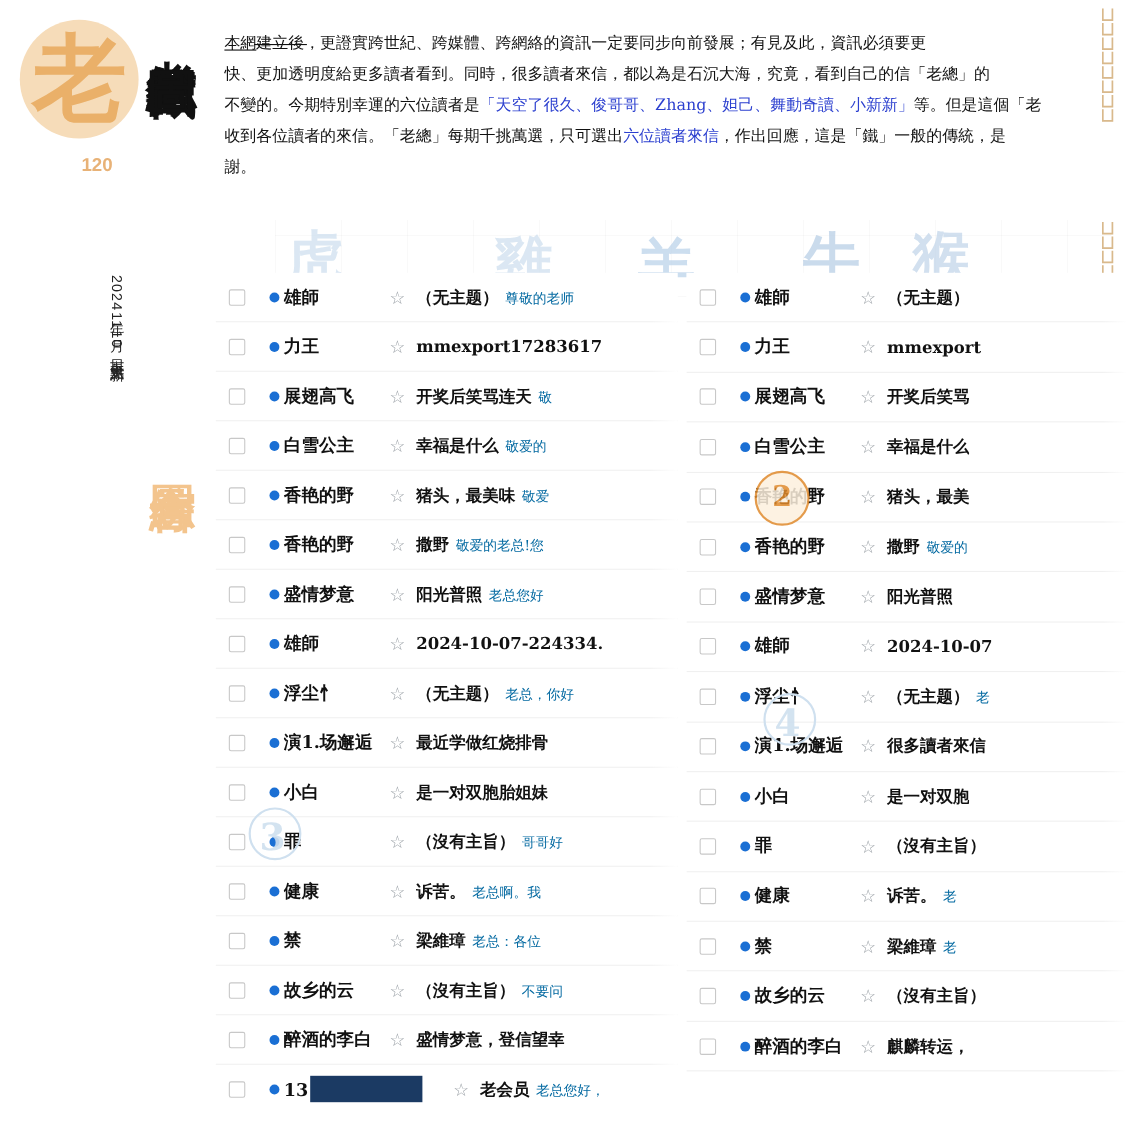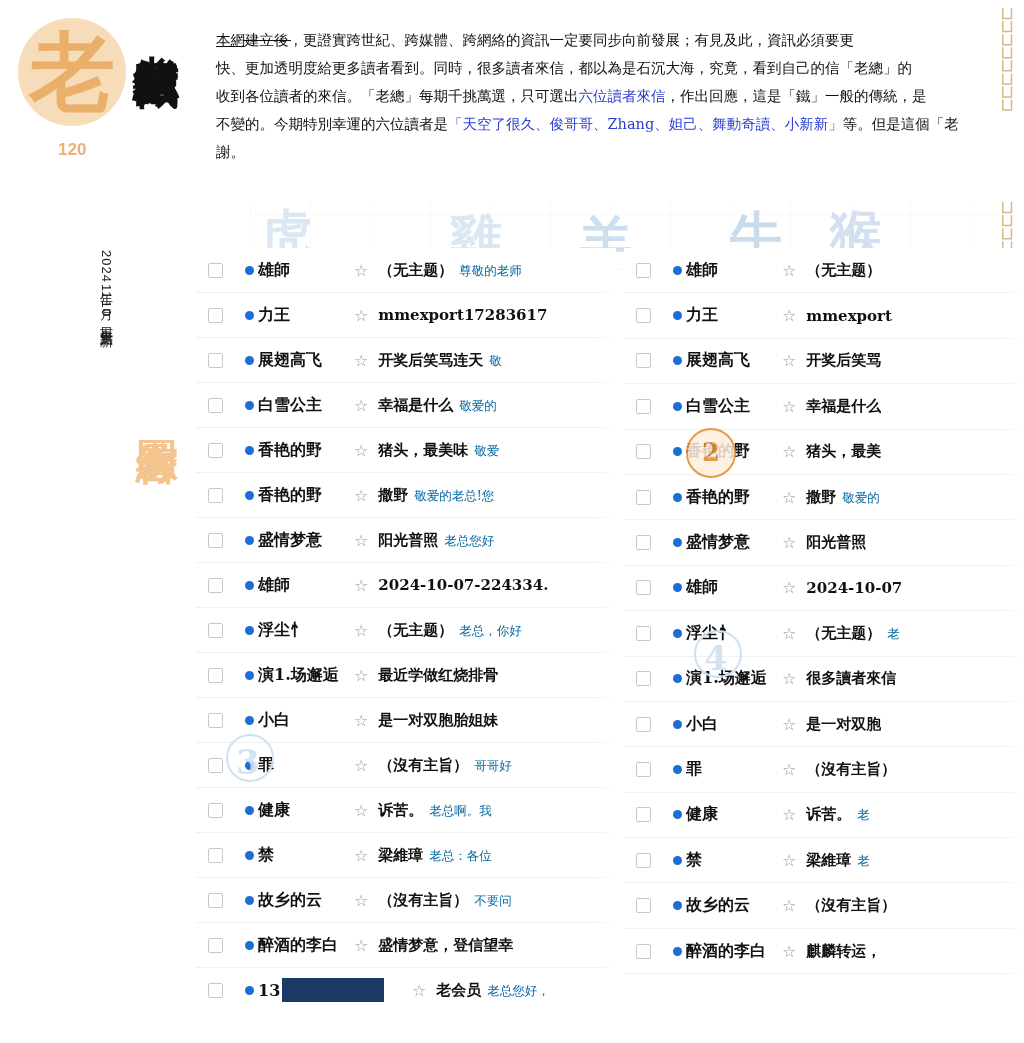--- a/index.html
+++ b/index.html
@@ -14,21 +14,21 @@
   .logo-circle{
     position:absolute;left:0;top:8px;width:108px;height:108px;border-radius:50%;
     background:#f6dcb9;
   }
   .logo-glyph{
     position:absolute;left:4px;top:10px;width:100px;height:104px;
     color:#e8a95c;font-size:86px;line-height:104px;text-align:center;
     font-family:"DejaVu Serif", serif;font-weight:bold;opacity:.85;
   }
   .logo-num{
-    position:absolute;left:40px;top:130px;color:#e8b277;font-size:17px;font-weight:bold;
+    position:absolute;left:56px;top:130px;color:#e8b277;font-size:17px;font-weight:bold;
   }
 
   
   .vtitle{
     position:absolute;left:120px;top:18px;width:62px;
     font-family:"DejaVu Serif", serif;
     font-weight:bold;font-size:46px;line-height:50px;color:#111;
     text-align:center;
     writing-mode:vertical-rl;text-orientation:upright;
     letter-spacing:2px;
@@ -41,21 +41,21 @@
     text-align:center;
   }
   .vdate{
     position:absolute;left:95px;top:250px;width:20px;
     writing-mode:vertical-rl;text-orientation:mixed;
     font-size:13px;color:#222;letter-spacing:1px;
   }
 
   
   .article{
-    position:absolute;left:216px;top:26px;width:800px;
+    position:absolute;left:204px;top:26px;width:800px;
     font-family:"DejaVu Serif", serif;
     font-size:14.5px;line-height:28px;color:#111;text-align:justify;
   }
   .article p{margin:0;}
   .article .ul{ text-decoration:underline; }
   .article .blue{ color:#2b3fcf; }
   .article .blue2{ color:#2b3fcf; }
   .strike-box{
     display:inline-block;position:relative;
   }
@@ -179,24 +179,24 @@
 
 <div class="ornament orn-tr">⊐⊐⊐⊐⊐⊐⊐⊐</div>
 <div class="ornament orn-mid">⊐⊐⊐⊐⊐⊐</div>
 
 <div class="article">
   <p>
     <span class="ul">本網</span><span class="strike-box">建立後</span><span>，更證實跨世紀、跨媒體、跨網絡的資訊一定要同步向前發展；有見及此，資訊必須要更</span>
   </p>
   <p><span>快、更加透明度給更多讀者看到。同時，很多讀者來信，都以為是石沉大海，究竟，看到自己的信「老總」的</span></p>
   <p>
-    <span>收到各位讀者的來信。「老總」每期千挑萬選，只可選出</span><span class="blue">六位讀者來信</span><span>，作出回應，這是「鐵」一般的傳統，是</span>
+    <span>不變的。今期特別幸運的六位讀者是</span><span class="blue2">「天空了很久、俊哥哥、Zhang、妲己、舞動奇讀、小新新」</span><span>等。但是這個「老</span>
   </p>
   <p>
-    <span>不變的。今期特別幸運的六位讀者是</span><span class="blue2">「天空了很久、俊哥哥、Zhang、妲己、舞動奇讀、小新新」</span><span>等。但是這個「老</span>
+    <span>收到各位讀者的來信。「老總」每期千挑萬選，只可選出</span><span class="blue">六位讀者來信</span><span>，作出回應，這是「鐵」一般的傳統，是</span>
   </p>
   <p><span>謝。</span></p>
 </div>
 
 <div class="wm">
   <div class="wm-grid"></div>
   <span class="w1">虎</span>
   <span class="w2">雞</span>
   <span class="w3">羊</span>
   <span class="w4">牛</span>

